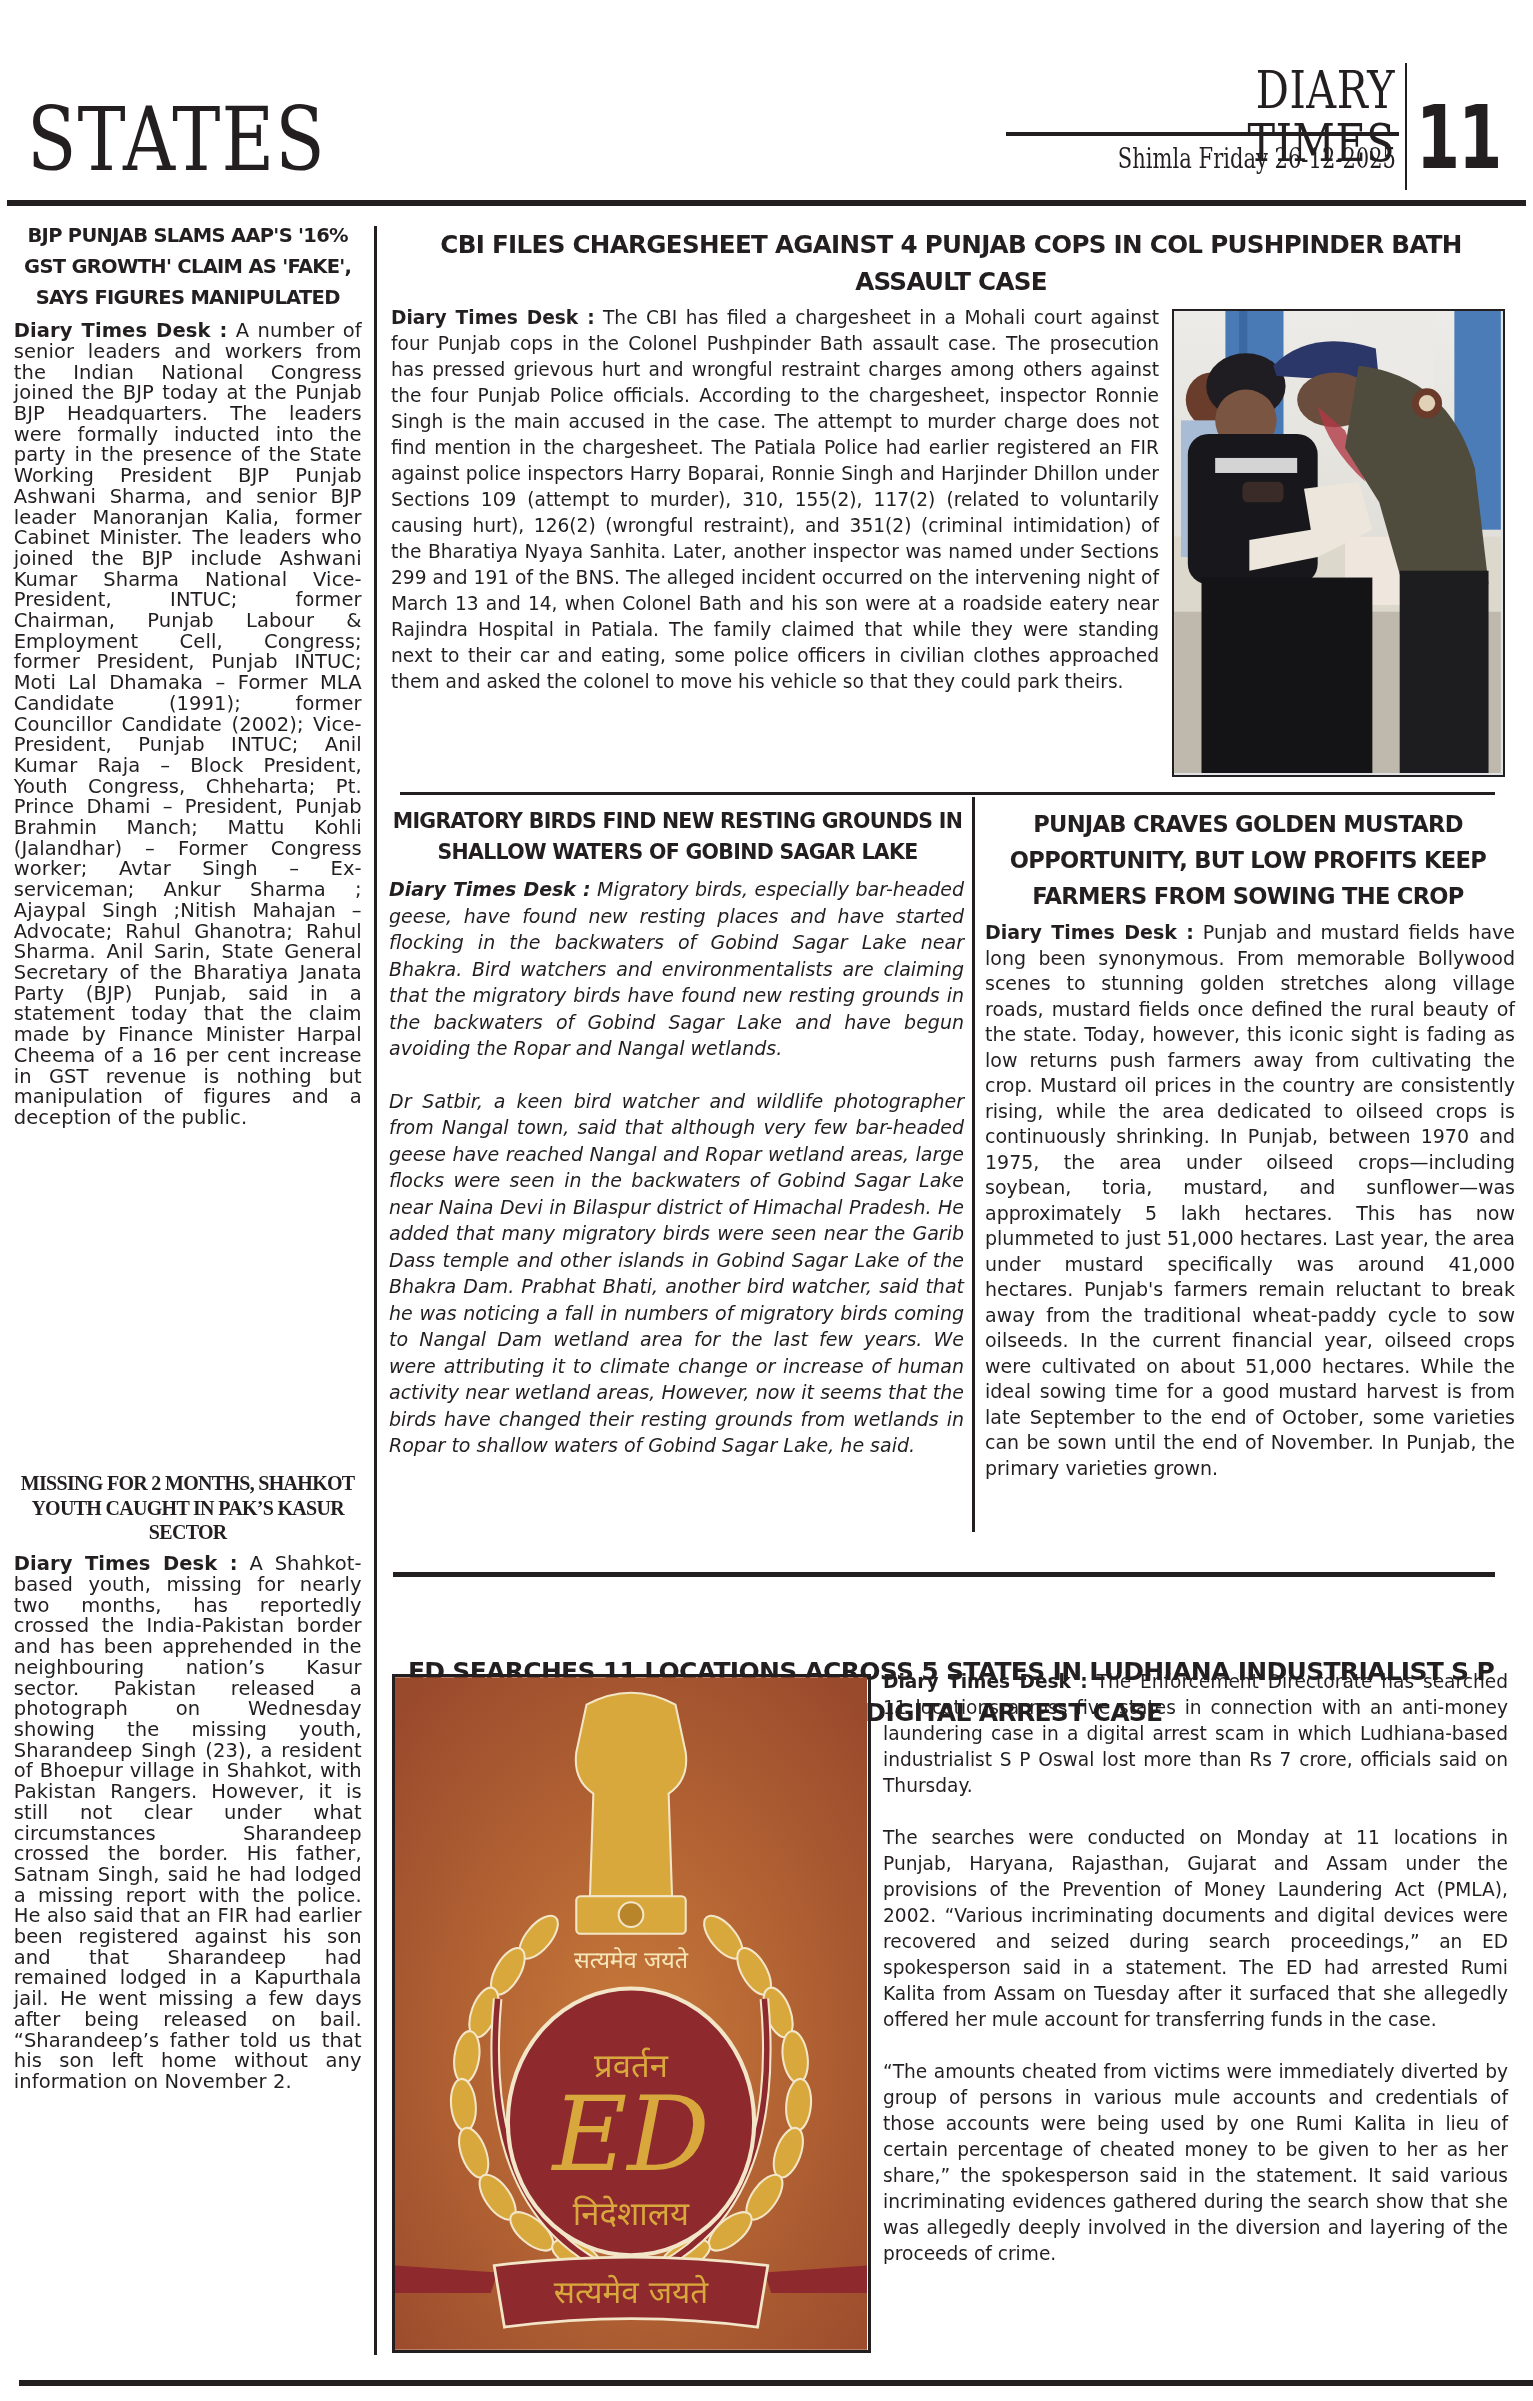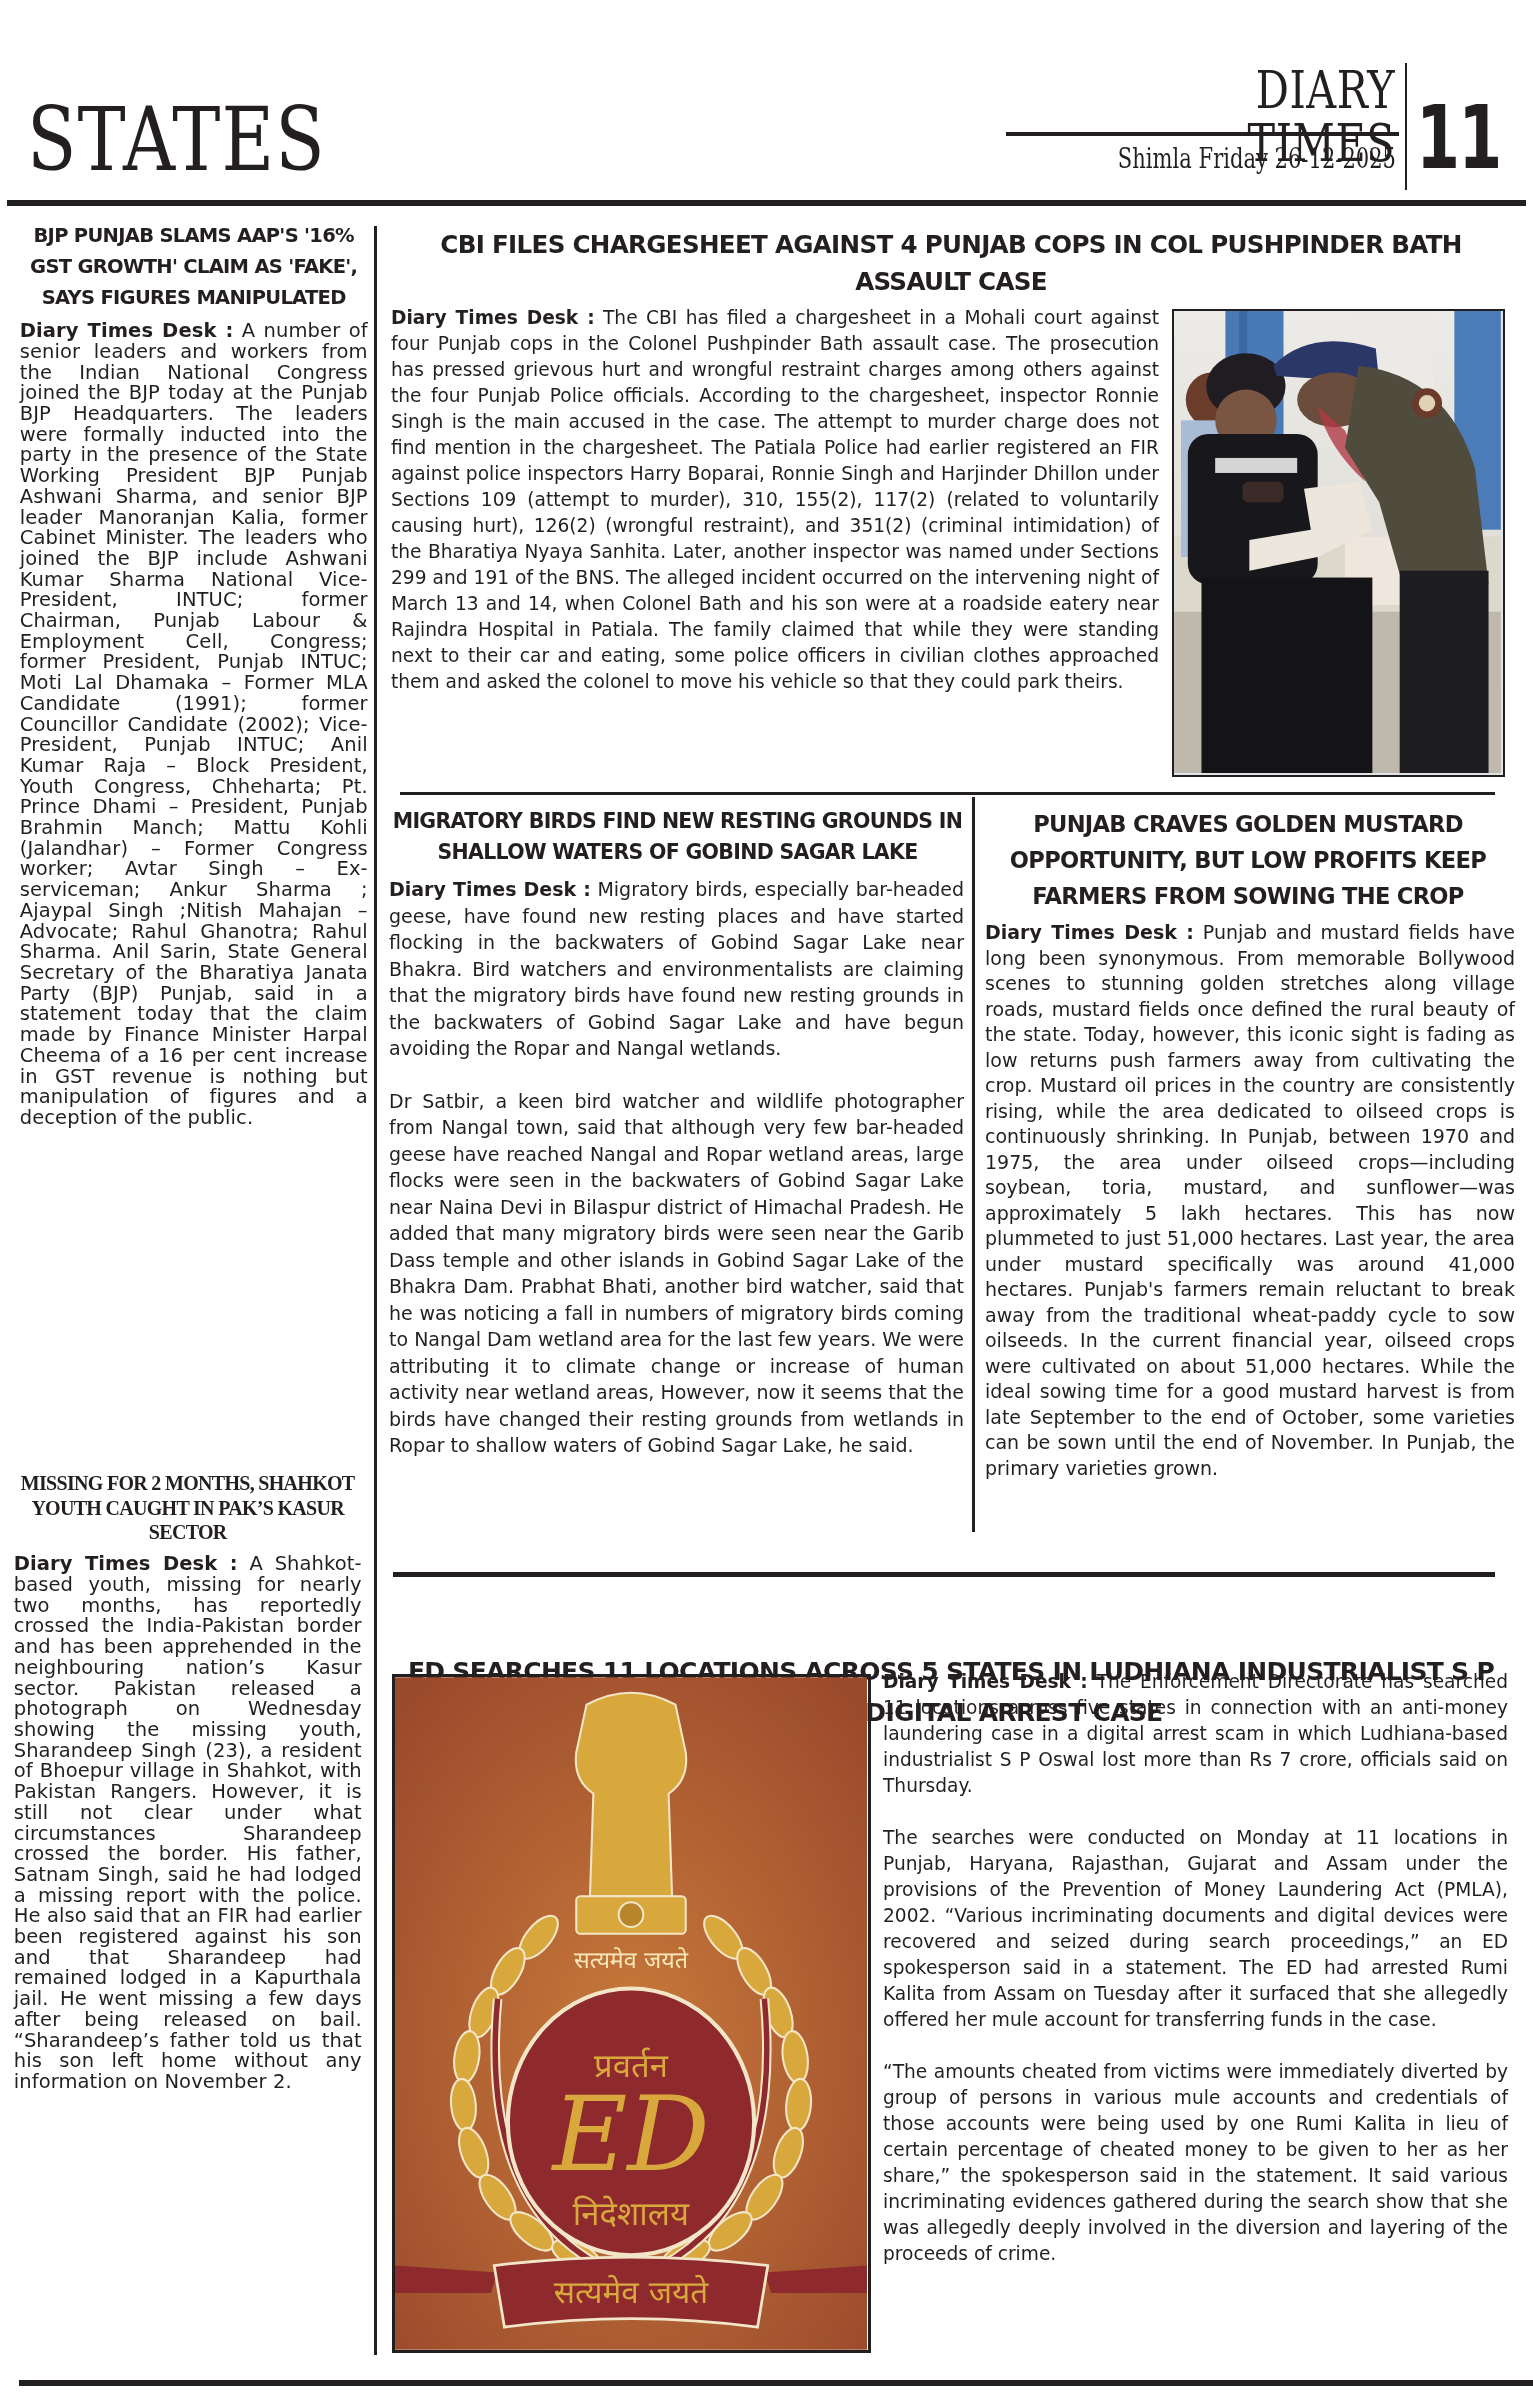--- a/index.html
+++ b/index.html
@@ -59,21 +59,21 @@
   .cbi-body { left: 391px; top: 305px; width: 768px; font-size: 18.6px; line-height: 26px; }
   .cbi-photo {
     left: 1172px; top: 309px; width: 333px; height: 468px; border: 2.7px solid #231f20;
     overflow: hidden; background: #dfe3e6;
   }
 
   .h-rule { height: 2.7px; background: #231f20; }
 
   
   .birds-head { left: 390px; top: 806px; width: 575px; font-size: 20.5px; line-height: 31px; }
-  .birds-body { left: 389px; top: 876px; width: 575px; font-size: 19px; line-height: 26.5px; }
+  .birds-body { left: 389px; top: 876px; width: 575px; font-size: 19px; line-height: 26.5px; font-style: italic; }
 
   
   .mustard-head { left: 978px; top: 806px; width: 540px; font-size: 22.6px; line-height: 36px; }
   .mustard-body { left: 985px; top: 920px; width: 530px; font-size: 19px; line-height: 25.5px; }
 
   
   .ed-head { left: 390px; top: 1651px; width: 1122px; font-size: 25px; line-height: 41px; }
   .ed-logo {
     left: 392px; top: 1674px; width: 479px; height: 679px; border: 3.4px solid #231f20; overflow: hidden;
   }
@@ -83,21 +83,21 @@
 <body>
 
 <div class="abs section-title">STATES</div>
 <div class="abs paper-name">DIARY TIMES</div>
 <div class="abs masthead-rule"></div>
 <div class="abs dateline">Shimla  Friday   26-12-2025</div>
 <div class="abs masthead-vline"></div>
 <div class="abs page-number">11</div>
 <div class="abs top-rule"></div>
 
-<article class="abs left-col" style="top:220px;margin-left:6px;">
+<article class="abs left-col" style="top:220px;">
   <h2 class="headline" style="padding:0 6.8px;">BJP PUNJAB SLAMS AAP'S '16% GST GROWTH' CLAIM AS 'FAKE', SAYS FIGURES MANIPULATED</h2>
   <div class="body" style="margin-top:8.2px;">
     <p><span class="lead">Diary Times Desk :</span> <span>A number of senior leaders and workers from the Indian National Congress joined the BJP today at the Punjab BJP Headquarters. The leaders were formally inducted into the party in the presence of the State Working President BJP Punjab Ashwani Sharma, and senior BJP leader Manoranjan Kalia, former Cabinet Minister. The leaders who joined the BJP include Ashwani Kumar Sharma National Vice-President, INTUC; former Chairman, Punjab Labour &amp; Employment Cell, Congress; former President, Punjab INTUC; Moti Lal Dhamaka – Former MLA Candidate (1991); former Councillor Candidate (2002); Vice-President, Punjab INTUC; Anil Kumar Raja – Block President, Youth Congress, Chheharta; Pt. Prince Dhami – President, Punjab Brahmin Manch; Mattu Kohli (Jalandhar) – Former Congress worker; Avtar Singh – Ex-serviceman; Ankur Sharma ; Ajaypal Singh ;Nitish Mahajan – Advocate; Rahul Ghanotra; Rahul Sharma. Anil Sarin, State General Secretary of the Bharatiya Janata Party (BJP) Punjab, said in a statement today that the claim made by Finance Minister Harpal Cheema of a 16 per cent increase in GST revenue is nothing but manipulation of figures and a deception of the public.</span></p>
   </div>
 </article>
 
 <article class="abs left-col" style="top:1471px;">
   <h2 class="headline" style="font-size:20px;line-height:24.6px;padding:0 4.1px;font-family:Liberation Serif, serif;">MISSING FOR 2 MONTHS, SHAHKOT YOUTH CAUGHT IN PAK’S KASUR SECTOR</h2>
   <div class="body" style="margin-top:9.6px;">
     <p><span class="lead">Diary Times Desk :</span> <span>A Shahkot-based youth, missing for nearly two months, has reportedly crossed the India-Pakistan border and has been apprehended in the neighbouring nation’s Kasur sector. Pakistan released a photograph on Wednesday showing the missing youth, Sharandeep Singh (23), a resident of Bhoepur village in Shahkot, with Pakistan Rangers. However, it is still not clear under what circumstances Sharandeep crossed the border. His father, Satnam Singh, said he had lodged a missing report with the police. He also said that an FIR had earlier been registered against his son and that Sharandeep had remained lodged in a Kapurthala jail. He went missing a few days after being released on bail. “Sharandeep’s father told us that his son left home without any information on November 2.</span></p>

